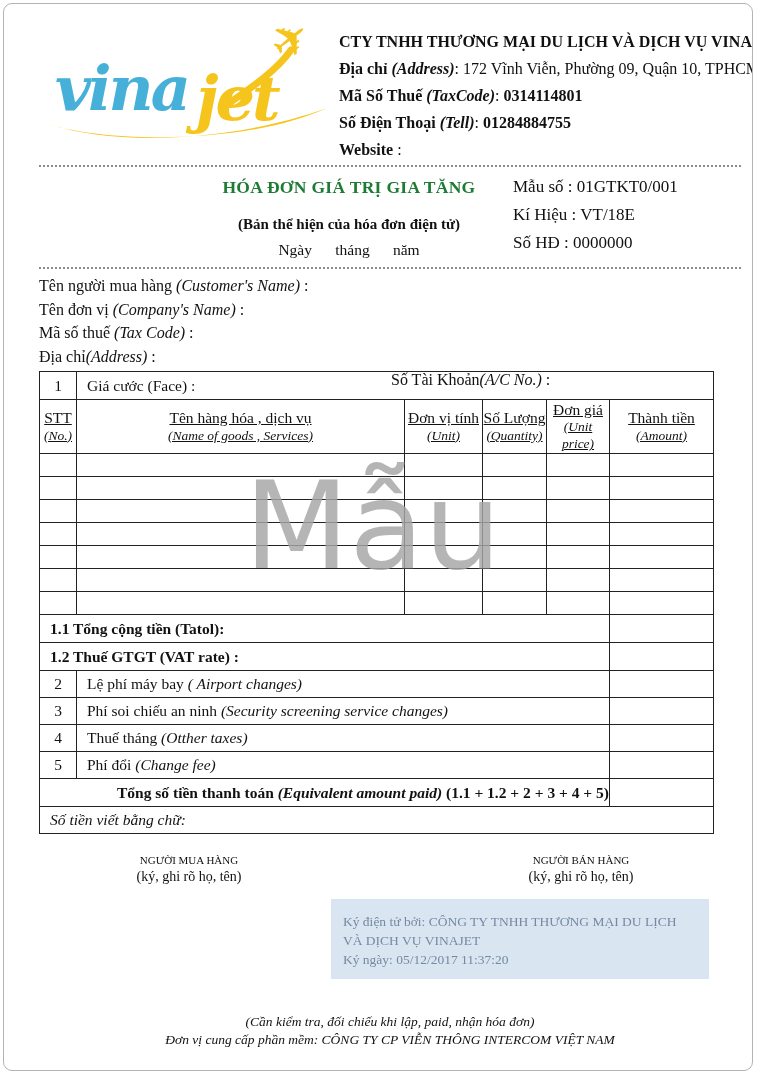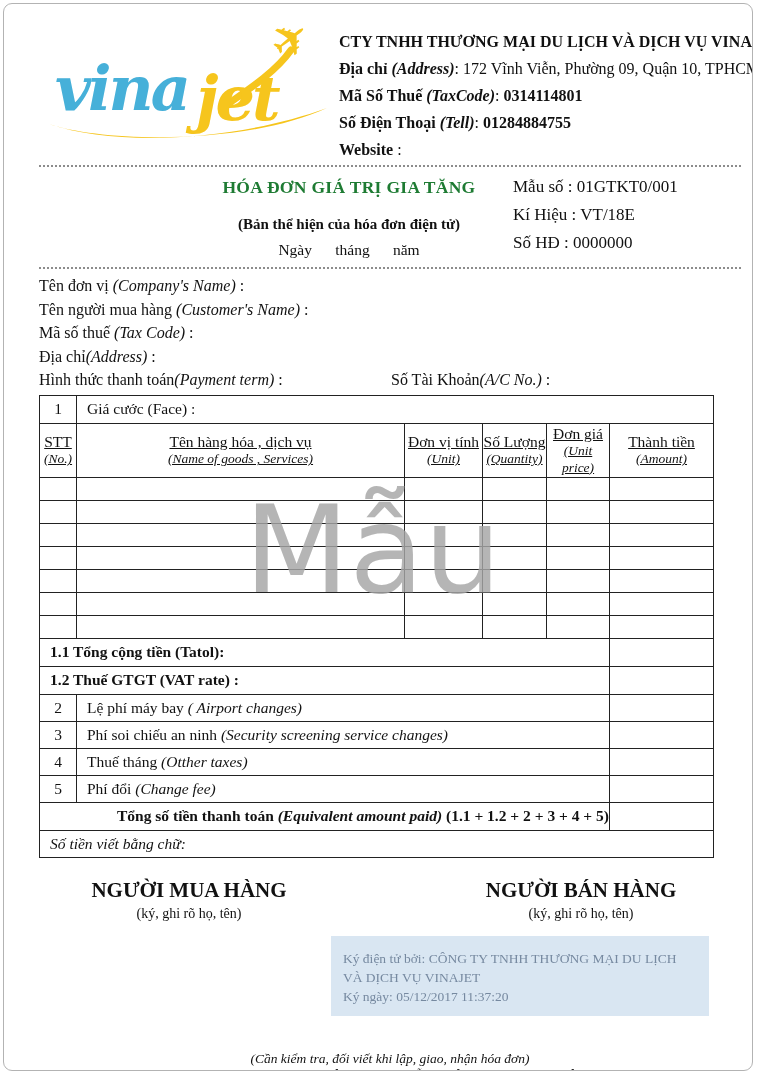--- a/index.html
+++ b/index.html
@@ -39,21 +39,21 @@
   tr.chg td{height:26px;}
   tr.total td{height:27px;font-weight:bold;text-align:right;}
   tr.words td{height:26px;font-style:italic;}
   .indent{padding-left:24px;}
   .watermark{position:absolute;left:205px;top:84px;font-family:"DejaVu Sans",sans-serif;
              font-size:122px;font-weight:normal;color:#a6a6a6;opacity:.82;pointer-events:none;z-index:5;}
   
   .sigs{display:flex;margin-top:20px;}
   .sigblk{width:300px;text-align:center;}
   .sig-seller{margin-left:92px;}
-  .sig-title{font-size:21px;font-weight:bold;text-align:center;}
+  .sig-title{font-size:11px;font-weight:normal;text-align:center;}
   .sig-sub{font-size:14px;margin-top:3px;}
   .dsign{box-sizing:border-box;margin-top:14px;margin-left:292px;width:378px;min-height:66px;
          background:#d9e6f2;color:#7689a0;font-size:13.5px;line-height:19px;padding:13px 12px 10px 12px;}
   
   .foot{margin-top:34px;width:702px;text-align:center;font-size:13.5px;line-height:17.5px;}
   .bold{font-weight:normal;}
 </style>
 </head>
 <body>
 
@@ -91,26 +91,25 @@
     <div class="tmeta">
       <div><span>Mẫu số : </span><span>01GTKT0/001</span></div>
       <div><span>Kí Hiệu : </span><span>VT/18E</span></div>
       <div><span>Số HĐ : </span><span class="bold">0000000</span></div>
     </div>
   </div>
 
   <div class="dotline"></div>
 
   <div class="cust">
+    <div><span>Tên người mua hàng </span><span class="i">(Customer's Name)</span><span> :</span></div>
     <div><span>Tên đơn vị </span><span class="i">(Company's Name)</span><span> :</span></div>
-    <div><span>Tên người mua hàng </span><span class="i">(Customer's Name)</span><span> :</span></div>
     <div><span>Mã số thuế </span><span class="i">(Tax Code)</span><span> :</span></div>
     <div><span>Địa chỉ</span><span class="i">(Address)</span><span> :</span></div>
     <div class="payline">
-      <span><span>Hình thức thanh toán</span><span class="i">(Payment term)</span><span> :</span></span>
       <span class="acct"><span>Số Tài Khoản</span><span class="i">(A/C No.)</span><span> :</span></span>
     </div>
   </div>
 
   <div class="twrap">
     <div class="watermark">Mẫu</div>
     <table>
       <colgroup>
         <col style="width:37px">
           <col style="width:328px">
@@ -255,18 +254,18 @@
       <div class="sig-sub">(ký, ghi rõ họ, tên)</div>
     </div>
   </div>
 
   <div class="dsign">
     <div>Ký điện tử bởi: CÔNG TY TNHH THƯƠNG MẠI DU LỊCH VÀ DỊCH VỤ VINAJET</div>
     <div>Ký ngày: 05/12/2017 11:37:20</div>
   </div>
 
   <div class="foot">
-    <div class="i">(Cần kiểm tra, đối viết khi lập, giao, nhận hóa đơn)</div>
+    <div class="i">(Cần kiểm tra, đối chiếu khi lập, paid, nhận hóa đơn)</div>
     <div class="i">Đơn vị cung cấp phần mềm: CÔNG TY CP VIỄN THÔNG INTERCOM VIỆT NAM</div>
 
   </div>
 
 </div>
 
 </body></html>

